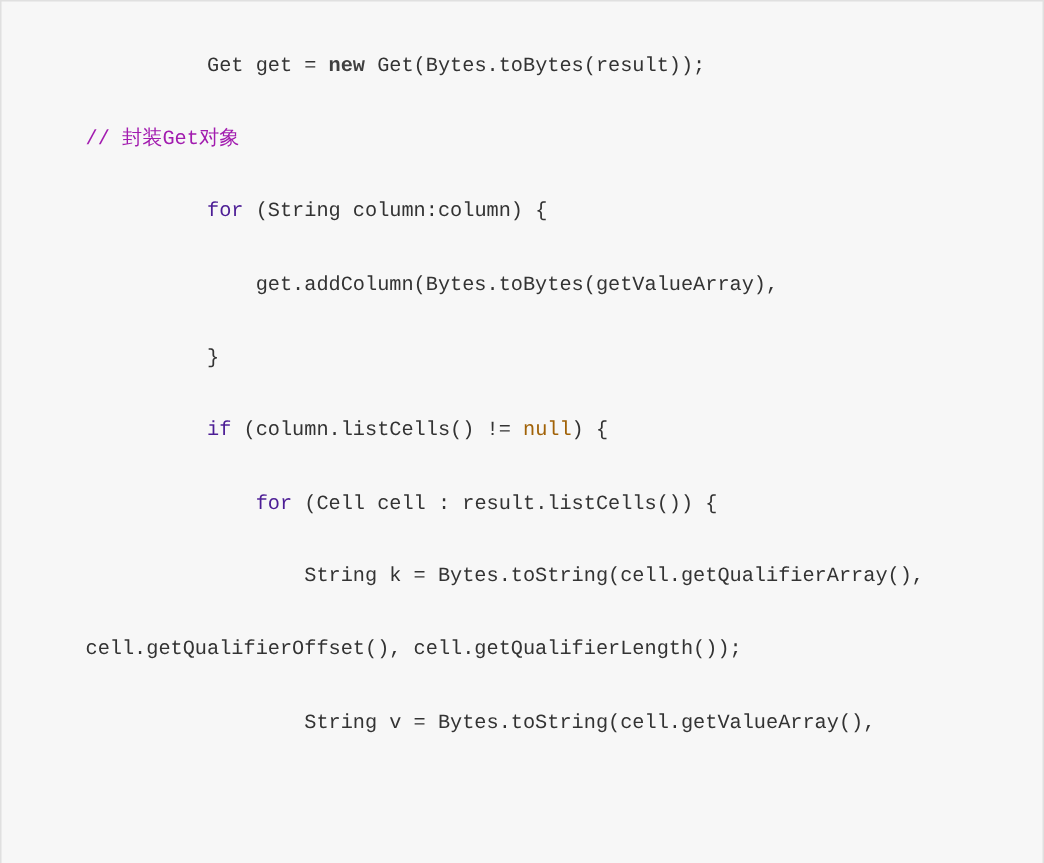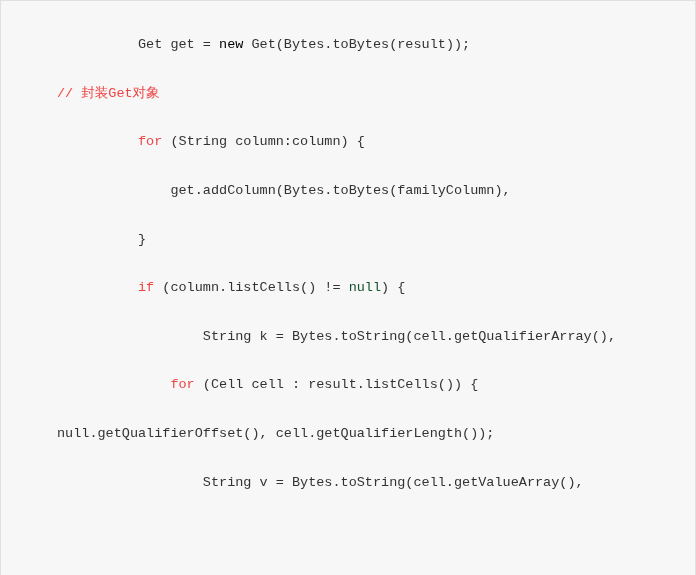--- a/index.html
+++ b/index.html
@@ -21,38 +21,38 @@
       padding: 8px 0 8px 0;
       margin: 0;
       position: relative;
       white-space: pre;
       overflow: hidden;
     }
     .line {
       padding-left: 56px;
       white-space: pre;
     }
-    .kw-blue { color: #ef4444; }
-    .kw-new { color: #000000; }
-    .comment { color: #ef4444; }
-    .null-kw { color: #14532d; }
+    .kw-blue { color: #4c1d95; }
+    .kw-new { color: #404040; font-weight: bold; }
+    .comment { color: #a21caf; }
+    .null-kw { color: #a16207; }
   </style>
 </head>
 <body>
 
 <div class="code-block">
 <div class="line"><span>          </span><span>Get get = </span><span class="kw-new">new</span><span> Get(Bytes.toBytes(result));</span></div>
 <div class="line"><span class="comment">// 封装Get对象</span></div>
 <div class="line"><span>          </span><span class="kw-blue">for</span><span> (String column:column) {</span></div>
-<div class="line"><span>              get.addColumn(Bytes.toBytes(familyColumn),</span></div>
+<div class="line"><span>              get.addColumn(Bytes.toBytes(getValueArray),</span></div>
 <div class="line"><span>          }</span></div>
 <div class="line"><span>          </span><span class="kw-blue">if</span><span> (column.listCells() != </span><span class="null-kw">null</span><span>) {</span></div>
+<div class="line"><span>              </span><span class="kw-blue">for</span><span> (Cell cell : result.listCells()) {</span></div>
 <div class="line"><span>                  String k = Bytes.toString(cell.getQualifierArray(),</span></div>
-<div class="line"><span>              </span><span class="kw-blue">for</span><span> (Cell cell : result.listCells()) {</span></div>
-<div class="line"><span>null.getQualifierOffset(), cell.getQualifierLength());</span></div>
+<div class="line"><span>cell.getQualifierOffset(), cell.getQualifierLength());</span></div>
 <div class="line"><span>                  String v = Bytes.toString(cell.getValueArray(),</span></div>
 
 
 
 
 
 
 
 
 

